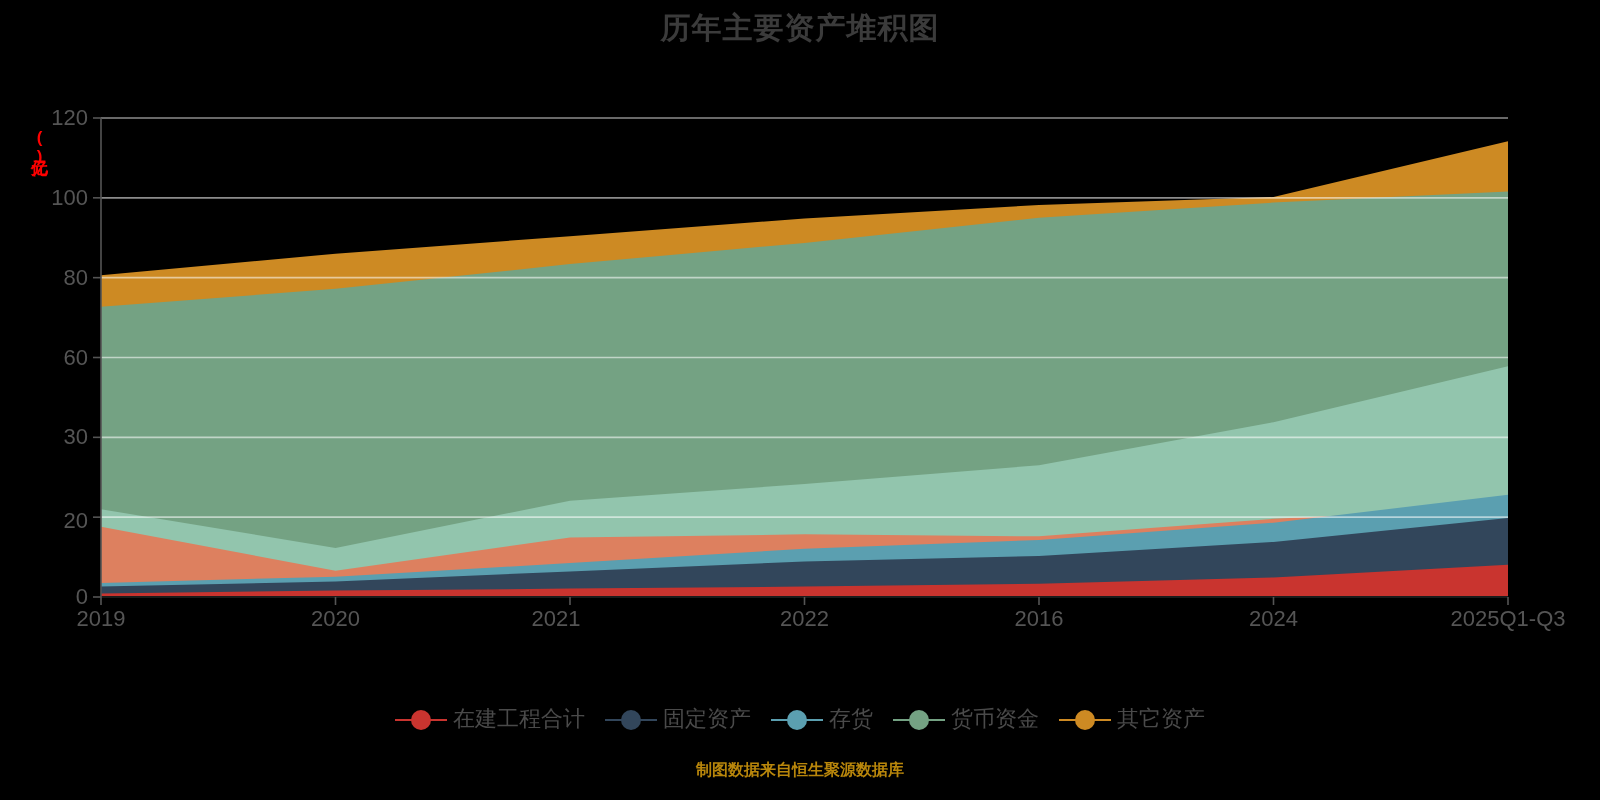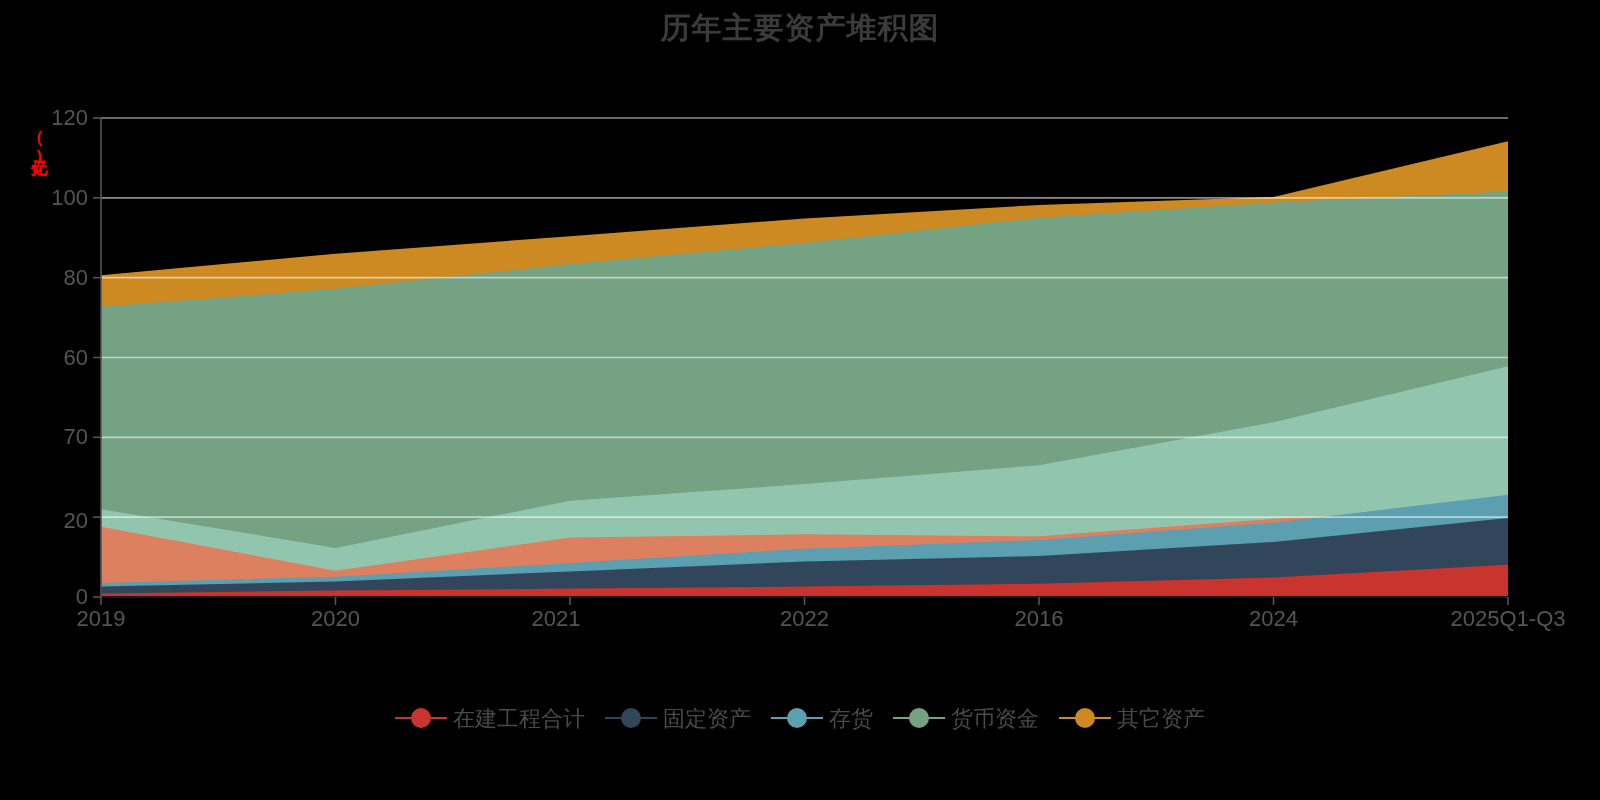--- a/index.html
+++ b/index.html
@@ -106,21 +106,21 @@
     height: 42px;
     display: flex;
     flex-direction: row;
     align-items: center;
     justify-content: center;
     gap: 20px;
   }
   .legend-item {
     display: flex;
     flex-direction: row;
-    align-items: flex-start;
+    align-items: flex-end;
     gap: 0px;
     white-space: nowrap;
   }
   .legend-marker {
     position: relative;
     width: 52px;
     height: 22px;
     flex: 0 0 auto;
   }
   .legend-marker .lm-line {
@@ -197,21 +197,21 @@
         <line x1="1273.5" y1="597" x2="1273.5" y2="605" stroke="#555555" stroke-width="1.6"></line>
         <line x1="1508" y1="597" x2="1508" y2="605" stroke="#555555" stroke-width="1.6"></line>
       </svg>
   </div>
 
   <div id="y-unit">(亿元)</div>
 
   <div id="y-tick-labels">
       <div class="y-tick-label" style="top: 586px;">0</div>
       <div class="y-tick-label" style="top: 510px;">20</div>
-      <div class="y-tick-label" style="top: 426.333px;">70</div>
+      <div class="y-tick-label" style="top: 426.333px;">30</div>
       <div class="y-tick-label" style="top: 346.5px;">60</div>
       <div class="y-tick-label" style="top: 266.667px;">80</div>
       <div class="y-tick-label" style="top: 186.833px;">100</div>
       <div class="y-tick-label" style="top: 107px;">120</div>
     </div>
   <div id="x-tick-labels">
       <div class="x-tick-label" style="left: 101px; top: 607px;">2019</div>
       <div class="x-tick-label" style="left: 335.5px; top: 607px;">2020</div>
       <div class="x-tick-label" style="left: 556px; top: 607px;">2021</div>
       <div class="x-tick-label" style="left: 804.5px; top: 607px;">2022</div>
@@ -251,14 +251,15 @@
       </div>
       <div class="legend-item">
         <span class="legend-marker">
           <span class="lm-line" style="background: rgb(205, 138, 35);"></span>
           <span class="lm-dot" style="background: rgb(205, 138, 35);"></span>
         </span>
         <span class="legend-label">其它资产</span>
       </div>
     </div>
 
+  <div id="footer-note">制图数据来自恒生聚源数据库</div>
 
 </div>
 
 </body></html>

